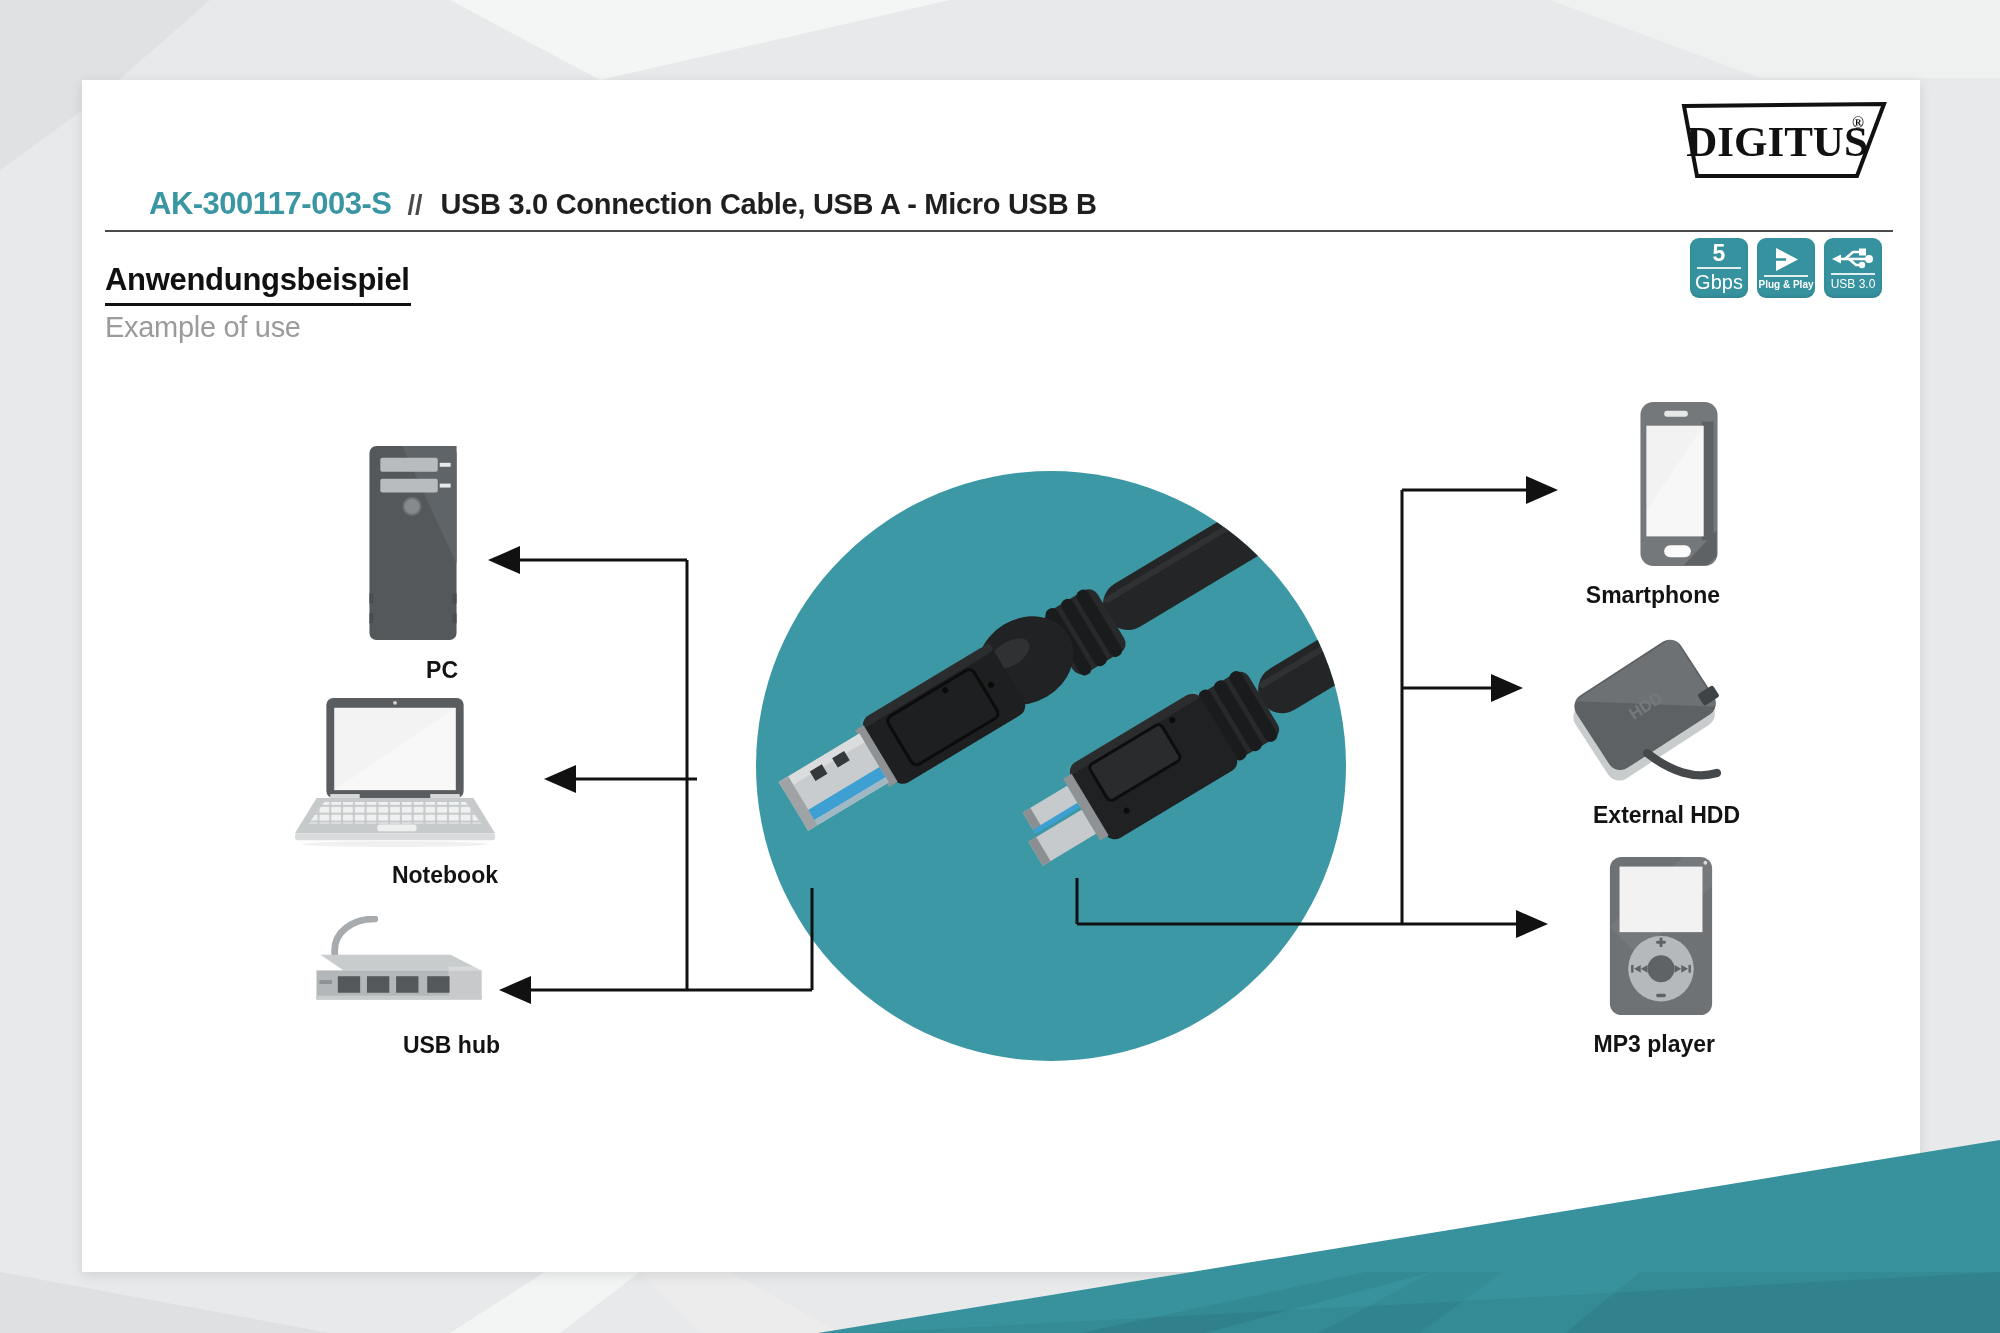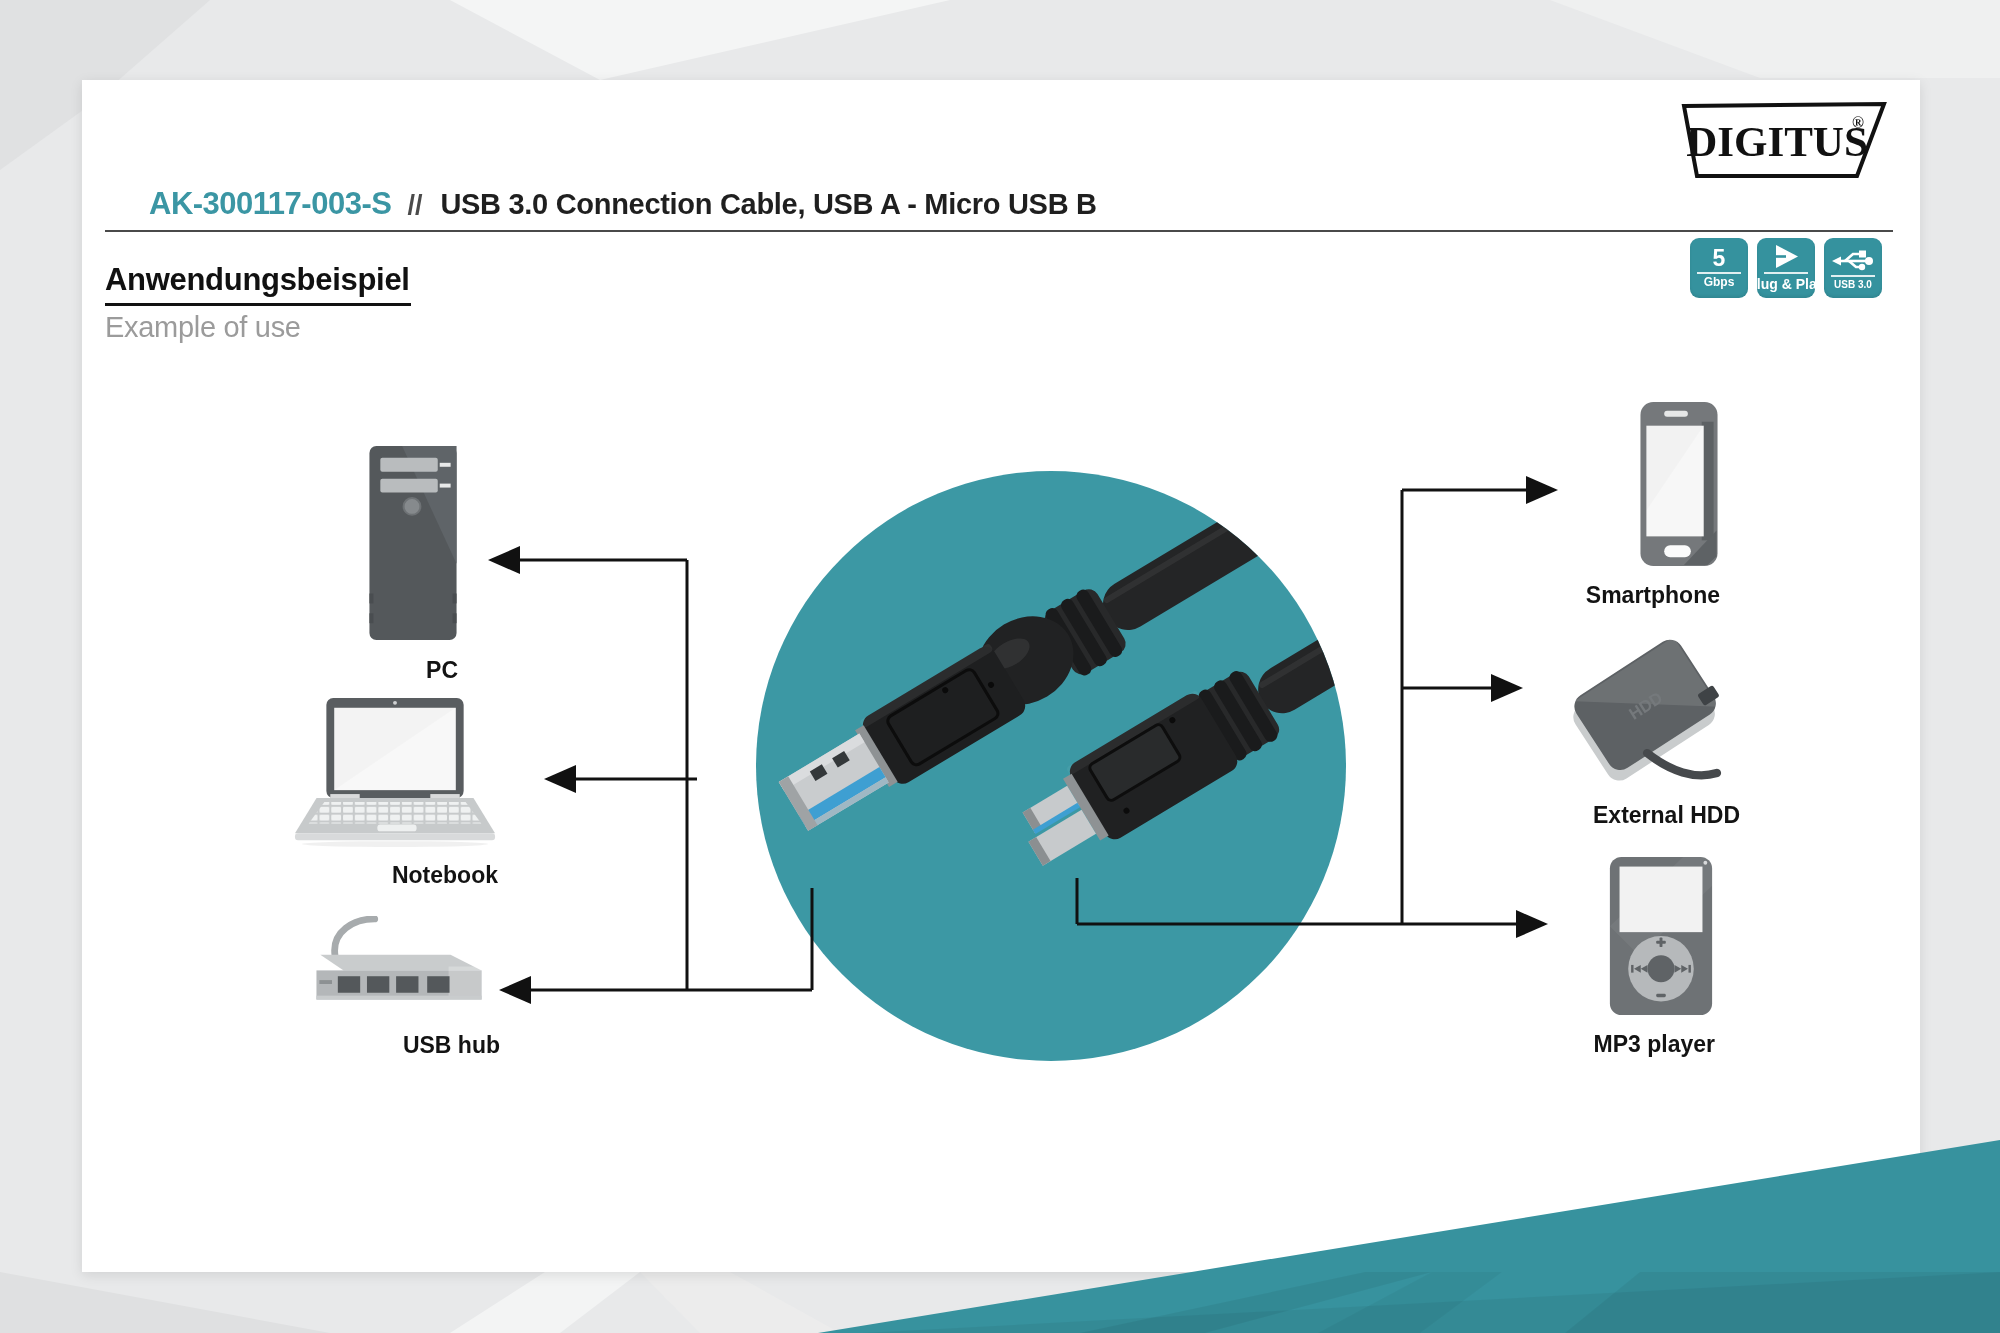--- a/index.html
+++ b/index.html
@@ -23,23 +23,23 @@
   .section-head{position:absolute;left:105px;top:262px;}
   .section-de{font-size:31px;font-weight:700;color:#111;letter-spacing:-0.3px;}
   .section-underline{width:306px;height:3px;background:#111;margin-top:5px;}
   .section-en{font-size:29px;font-weight:400;color:#9b9b9b;margin-top:5px;letter-spacing:-0.3px;}
 
   
   .badges{position:absolute;left:1690px;top:238px;display:flex;gap:9px;}
   .badge{width:58px;height:60px;background:#35929E;border-radius:9px;color:#fff;display:flex;flex-direction:column;align-items:center;justify-content:center;box-shadow:inset 0 -2px 3px rgba(0,0,0,0.08);}
   .badge .divider{width:44px;height:2px;background:rgba(255,255,255,0.85);margin:2px 0 2px;}
   .badge-value{font-size:23px;font-weight:700;line-height:1;}
-  .badge-unit{font-size:12px;font-weight:700;line-height:1.15;}
-  .badge-label-sm{font-size:14px;font-weight:700;line-height:1.2;white-space:nowrap;}
-  .badge-label-md{font-size:10px;font-weight:700;line-height:1.2;white-space:nowrap;text-align:center;}
+  .badge-unit{font-size:20px;font-weight:400;line-height:1.15;}
+  .badge-label-sm{font-size:10px;font-weight:700;line-height:1.2;white-space:nowrap;}
+  .badge-label-md{font-size:12px;font-weight:400;line-height:1.2;white-space:nowrap;text-align:center;}
 
   
   .device{position:absolute;text-align:right;}
   .device-label{font-size:23px;font-weight:700;color:#131313;margin-top:10px;}
 
   
   .photo-circle{position:absolute;left:756px;top:471px;width:590px;height:590px;}
 
   .lines-svg{position:absolute;left:0;top:0;}
 </style>

